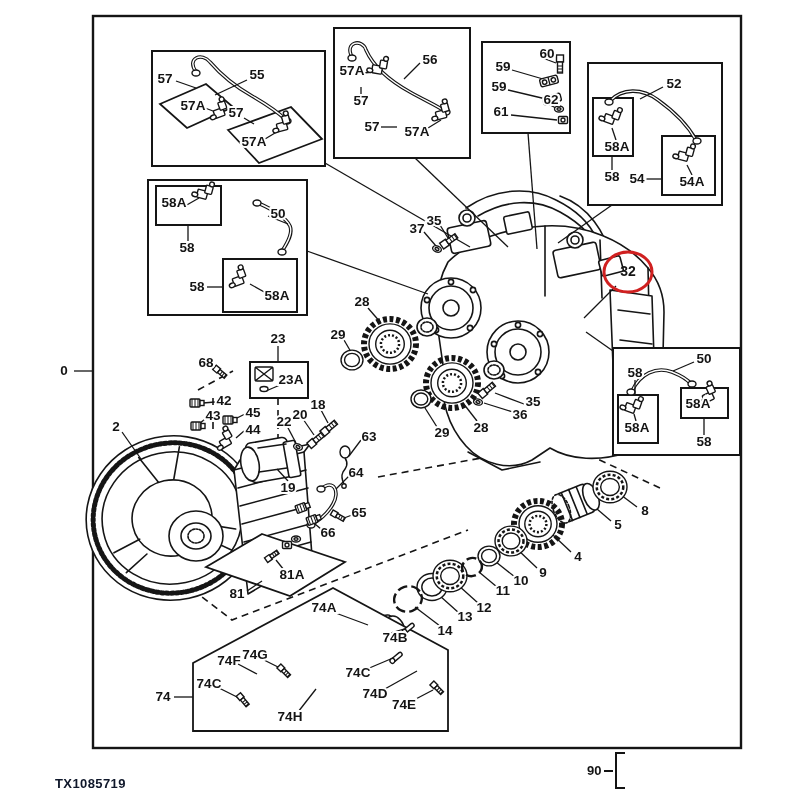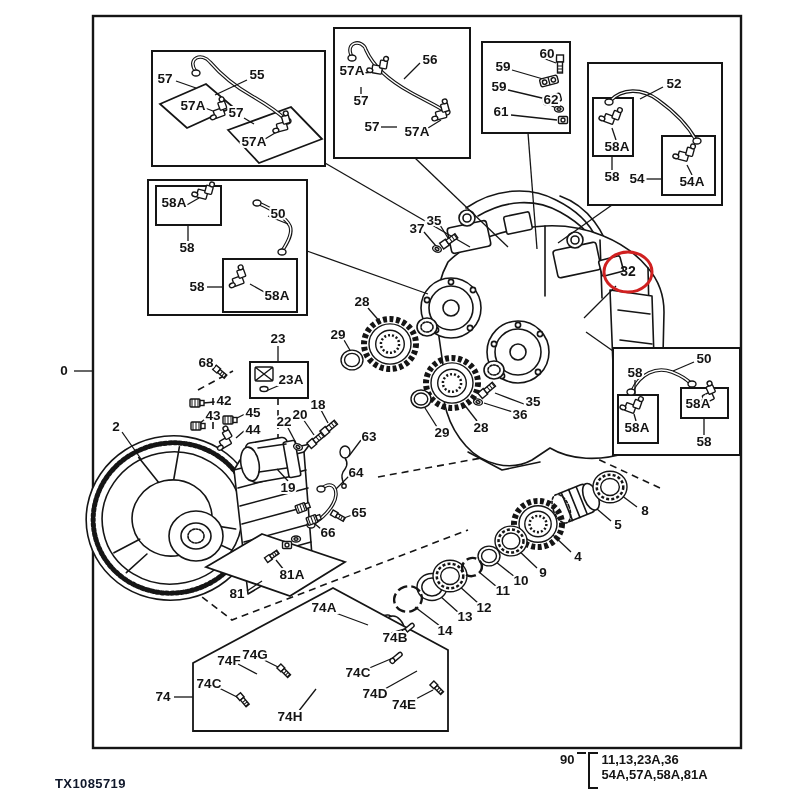--- a/index.html
+++ b/index.html
@@ -1,21 +1,21 @@
 <!DOCTYPE html>
 <html><head>
 <meta charset="utf-8">
 <style>
   html,body{margin:0;padding:0;background:#ffffff;}
   .stage{position:relative;width:800px;height:800px;background:#fff;overflow:hidden;
          font-family:"Liberation Sans",sans-serif;}
   svg{position:absolute;left:0;top:0;}
   .code{position:absolute;left:55px;top:776px;font:bold 13px "Liberation Sans",sans-serif;
         color:#0f172a;letter-spacing:.4px;}
-  .refnote{position:absolute;left:560px;top:752px;display:flex;
+  .refnote{position:absolute;left:587px;top:752px;display:flex;align-items:center;
            color:#141414;font:bold 13px "Liberation Sans",sans-serif;}
   .refnote .dash{width:9px;border-top:2.2px solid #141414;margin:0 2px 0 3px;}
   .refnote .bracket{width:8px;height:33px;border-left:2.4px solid #141414;
                     border-top:2.4px solid #141414;border-bottom:2.4px solid #141414;}
   .refnote .lines{margin-left:3px;line-height:15px;white-space:nowrap;}
 </style>
 </head>
 <body>
 
 <div class="stage">
@@ -623,19 +623,15 @@
         <text x="628" y="272" text-anchor="middle" dominant-baseline="middle" fill="#141414" font-family="&quot;Liberation Sans&quot;,sans-serif" font-size="14" font-weight="bold">32</text>
       </g>
 </svg>
 
 <div class="code">TX1085719</div>
 
 <div class="refnote">
   <span>90</span>
   <span class="dash"></span>
   <span class="bracket"></span>
-  <span class="lines">
-    <span style="display:block">11,13,23A,36</span>
-    <span style="display:block">54A,57A,58A,81A</span>
-  </span>
 </div>
 
 </div>
 
 </body></html>

